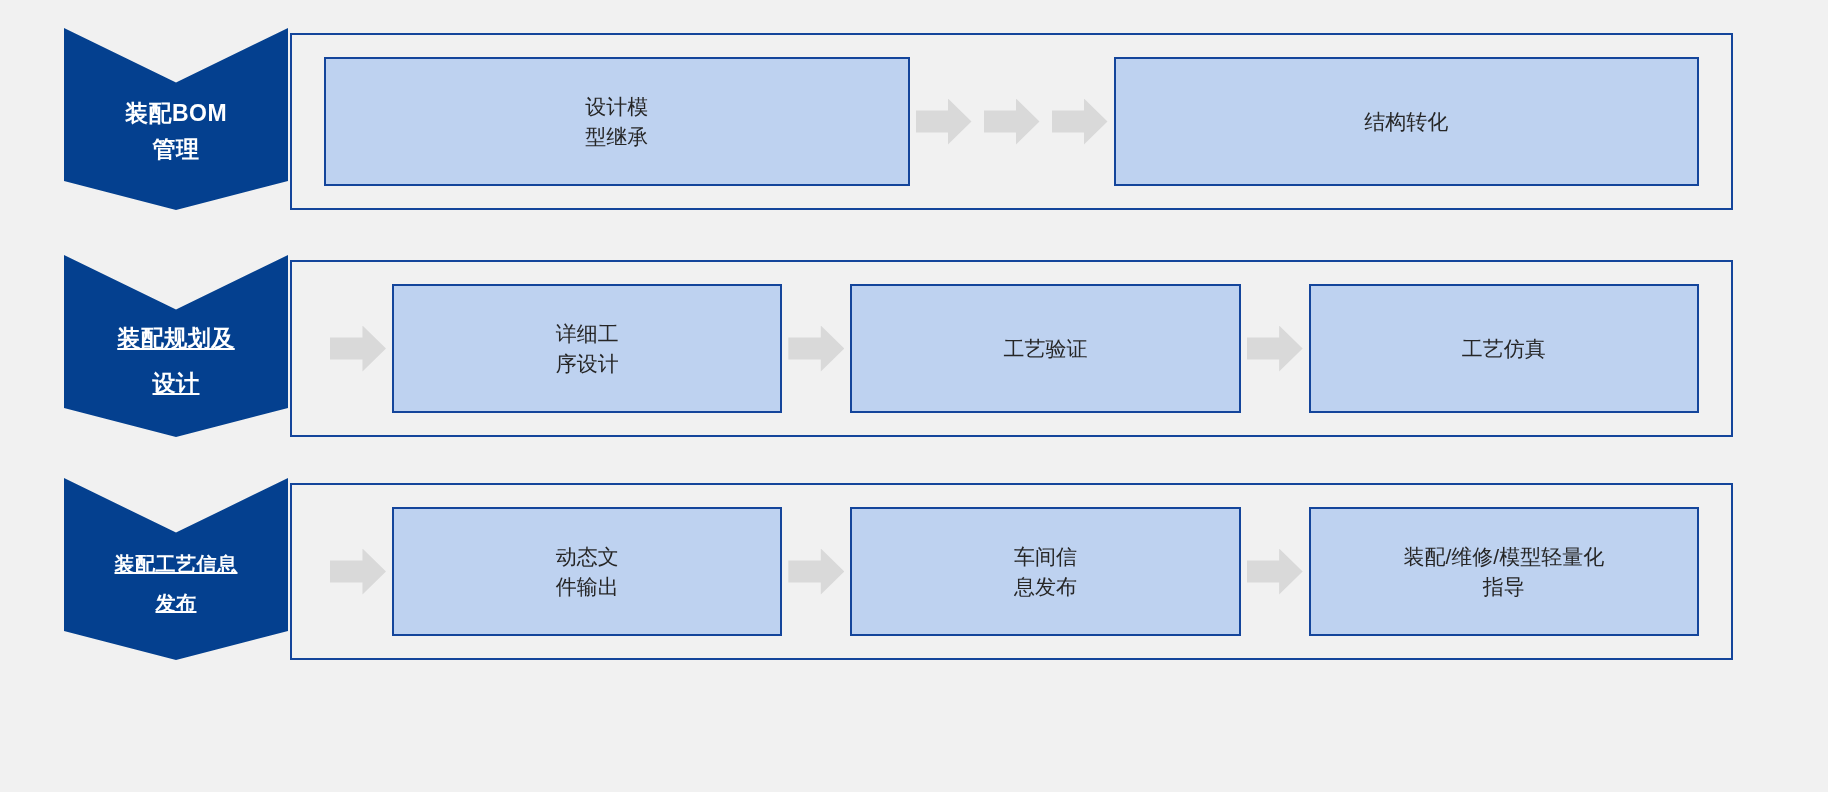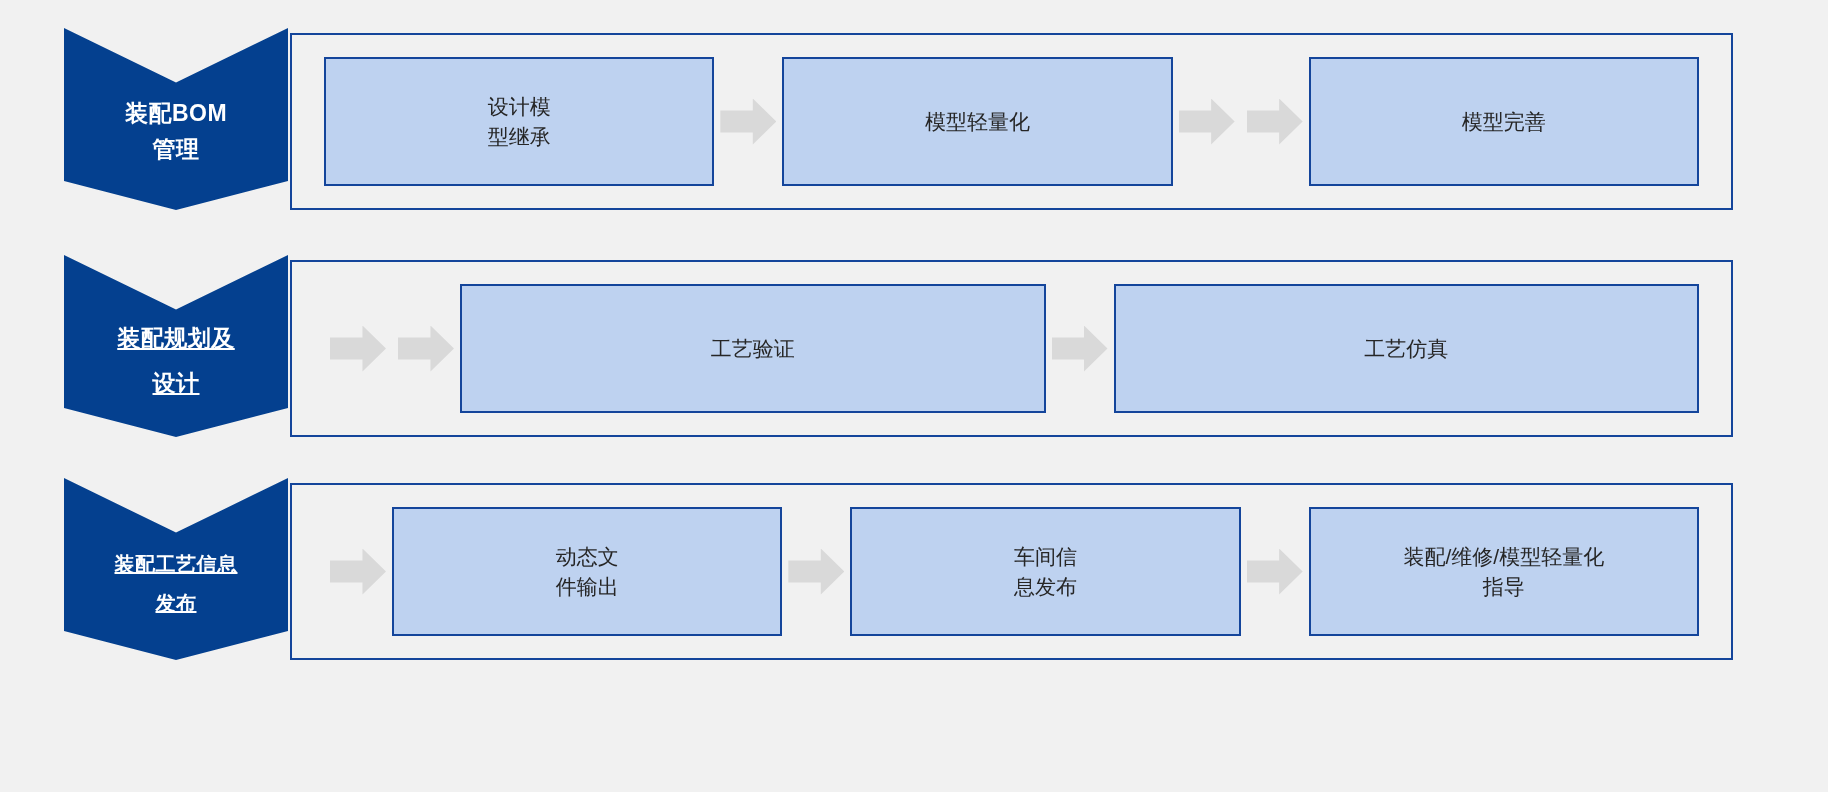--- a/index.html
+++ b/index.html
@@ -121,38 +121,39 @@
     <div class="banner">
       <span class="banner-label">装配BOM
 管理</span>
     </div>
     <div class="steps-frame">
       <div class="step-box">
         <span class="step-label">设计模
 型继承</span>
       </div>
       <div class="arrow"></div>
-      <div class="step-box">
-        <span class="step-label">模型轻量化</span>
-      </div>
       <div class="arrow"></div>
       <div class="arrow"></div>
       <div class="step-box">
-        <span class="step-label">模型完善</span>
+        <span class="step-label">结构转化</span>
       </div>
     </div>
   </div>
 
   <div class="row row-2">
     <div class="banner">
       <span class="banner-label">装配规划及
 设计</span>
     </div>
     <div class="steps-frame">
       <div class="arrow"></div>
+      <div class="step-box">
+        <span class="step-label">详细工
+序设计</span>
+      </div>
       <div class="arrow"></div>
       <div class="step-box">
         <span class="step-label">工艺验证</span>
       </div>
       <div class="arrow"></div>
       <div class="step-box">
         <span class="step-label">工艺仿真</span>
       </div>
     </div>
   </div>

